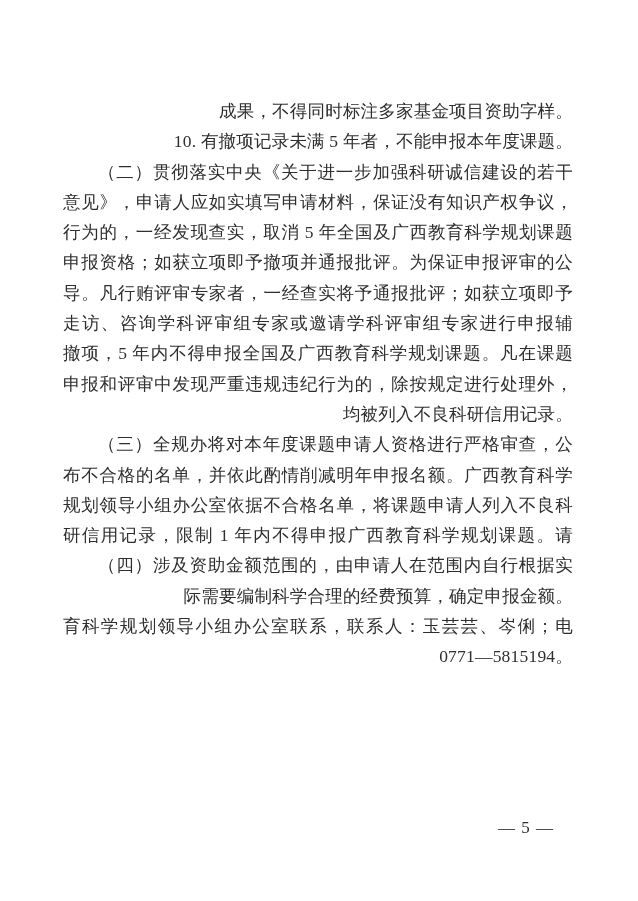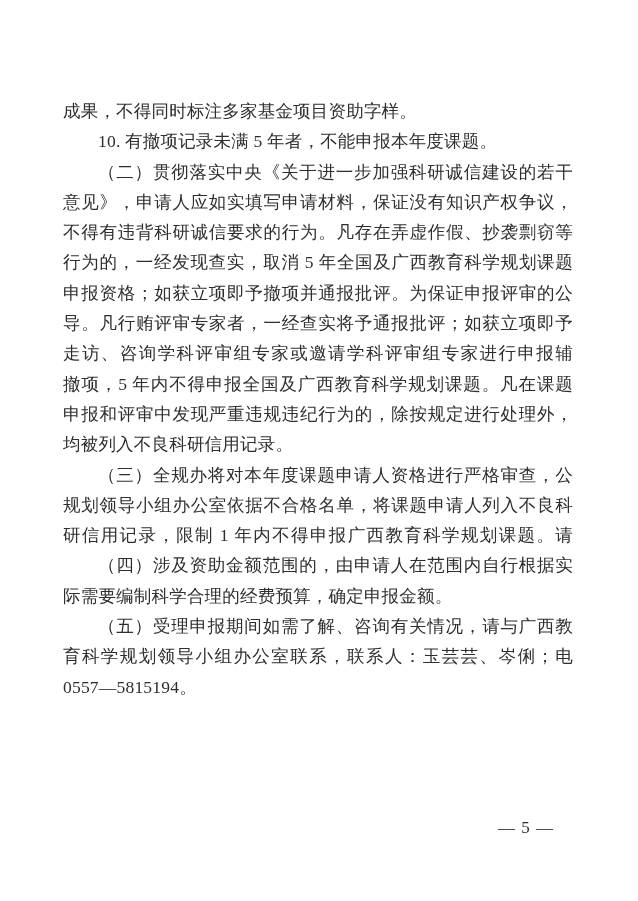--- a/index.html
+++ b/index.html
@@ -21,21 +21,21 @@
     position: absolute;
     left: 63px;
     top: 96px;
     width: 510px;
   }
   .line {
     font-size: 17.5px;
     line-height: 30.3px;
     height: 30.3px;
     overflow: hidden;
-    text-align: left;
+    text-align: right;
     letter-spacing: 0.2px;
     white-space: pre-wrap;
   }
   .line.justify {
     text-align: justify;
     text-align-last: justify;
     text-justify: inter-character;
   }
   .line.indent {
     text-indent: 2em;
@@ -52,31 +52,30 @@
 </style>
 </head>
 <body>
 
 <div class="page" style="background: rgb(255, 255, 255); color: rgb(46, 46, 46);">
   <main class="doc-body" id="doc-body">
       <div class="line">成果，不得同时标注多家基金项目资助字样。</div>
       <div class="line indent">10. 有撤项记录未满 5 年者，不能申报本年度课题。</div>
       <div class="line indent justify">（二）贯彻落实中央《关于进一步加强科研诚信建设的若干</div>
       <div class="line justify">意见》，申请人应如实填写申请材料，保证没有知识产权争议，</div>
-      <div class="line justify">不得有违背科研诚信要求的行为。凡存在弄虚作假、抄袭剽窃等</div>
       <div class="line justify">行为的，一经发现查实，取消 5 年全国及广西教育科学规划课题</div>
       <div class="line justify">申报资格；如获立项即予撤项并通报批评。为保证申报评审的公</div>
       <div class="line justify">导。凡行贿评审专家者，一经查实将予通报批评；如获立项即予</div>
       <div class="line justify">走访、咨询学科评审组专家或邀请学科评审组专家进行申报辅</div>
       <div class="line justify">撤项，5 年内不得申报全国及广西教育科学规划课题。凡在课题</div>
       <div class="line justify">申报和评审中发现严重违规违纪行为的，除按规定进行处理外，</div>
       <div class="line">均被列入不良科研信用记录。</div>
       <div class="line indent justify">（三）全规办将对本年度课题申请人资格进行严格审查，公</div>
+      <div class="line justify">布不合格的名单，并依此酌情削减明年申报名额。广西教育科学</div>
       <div class="line justify">规划领导小组办公室依据不合格名单，将课题申请人列入不良科</div>
       <div class="line justify">研信用记录，限制 1 年内不得申报广西教育科学规划课题。请</div>
       <div class="line indent justify">（四）涉及资助金额范围的，由申请人在范围内自行根据实</div>
       <div class="line">际需要编制科学合理的经费预算，确定申报金额。</div>
-      <div class="line indent justify">（五）受理申报期间如需了解、咨询有关情况，请与广西教</div>
       <div class="line justify">育科学规划领导小组办公室联系，联系人：玉芸芸、岑俐；电话：</div>
-      <div class="line">0557—5815194。</div>
+      <div class="line">0771—5815194。</div>
     </main>
   <div class="page-number">— 5 —</div>
 </div>
 
 </body></html>

